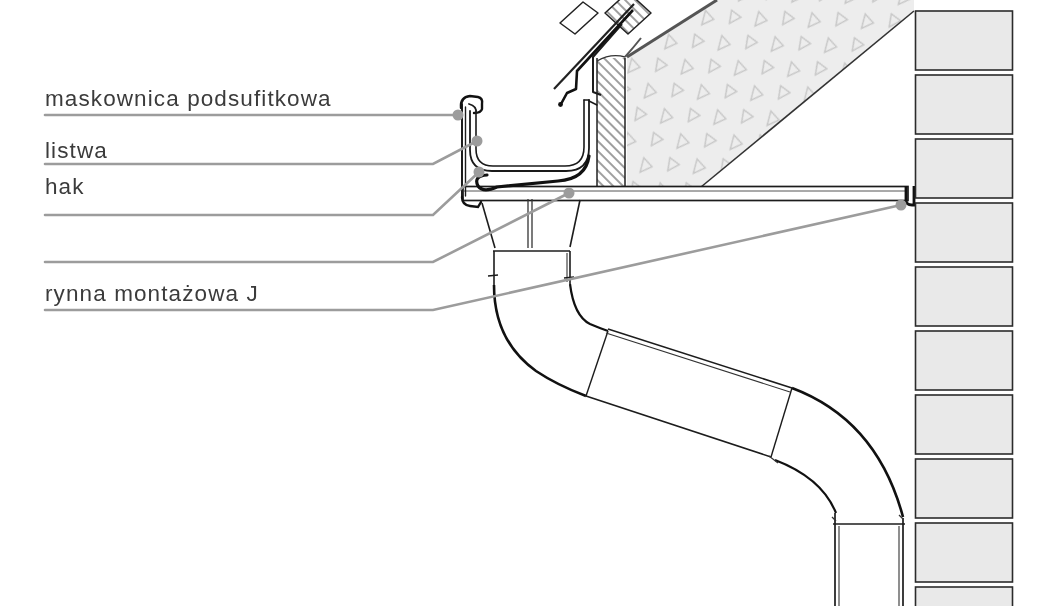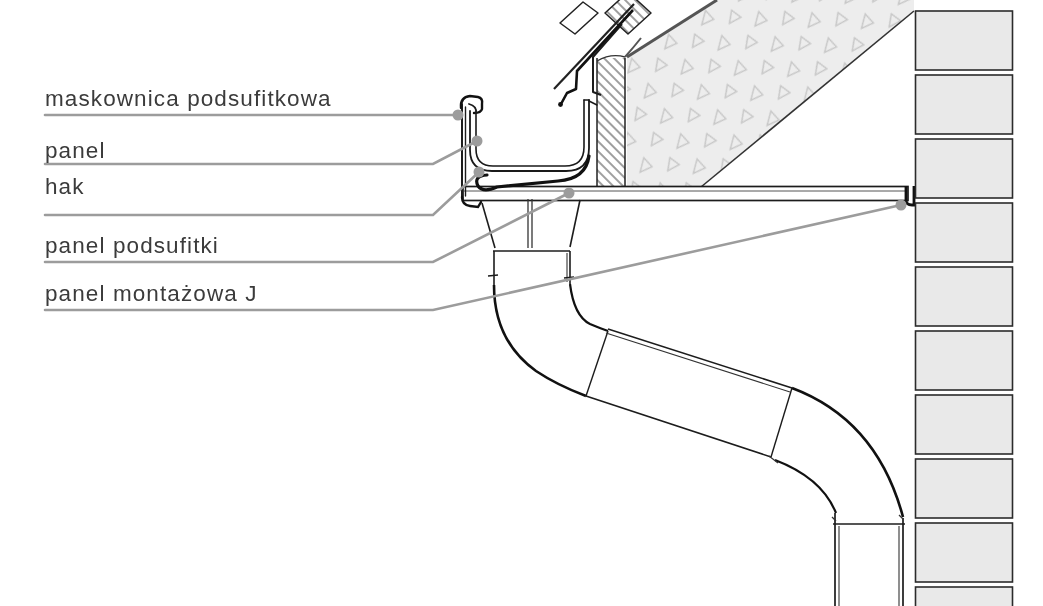--- a/index.html
+++ b/index.html
@@ -153,18 +153,17 @@
     <g fill="#9c9c9c">
       <circle cx="458" cy="115" r="5.5"></circle>
       <circle cx="477" cy="141" r="5.5"></circle>
       <circle cx="479" cy="172" r="5.5"></circle>
       <circle cx="569" cy="193" r="5.5"></circle>
       <circle cx="901" cy="205" r="5.5"></circle>
     </g>
   </svg>
 
   <div class="label" style="top:88px">maskownica podsufitkowa</div>
-  <div class="label" style="top:140px">panel</div>
+  <div class="label" style="top:140px">listwa</div>
   <div class="label" style="top:176px">hak</div>
-  <div class="label" style="top:235px">panel podsufitki</div>
-  <div class="label" style="top:283px">panel montażowa J</div>
+  <div class="label" style="top:283px">rynna montażowa J</div>
 
 </div>
 
 </body></html>

